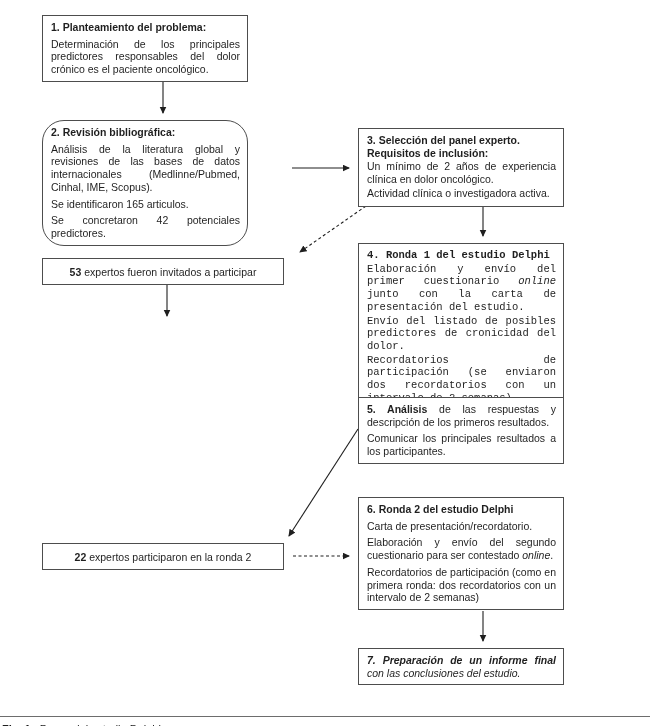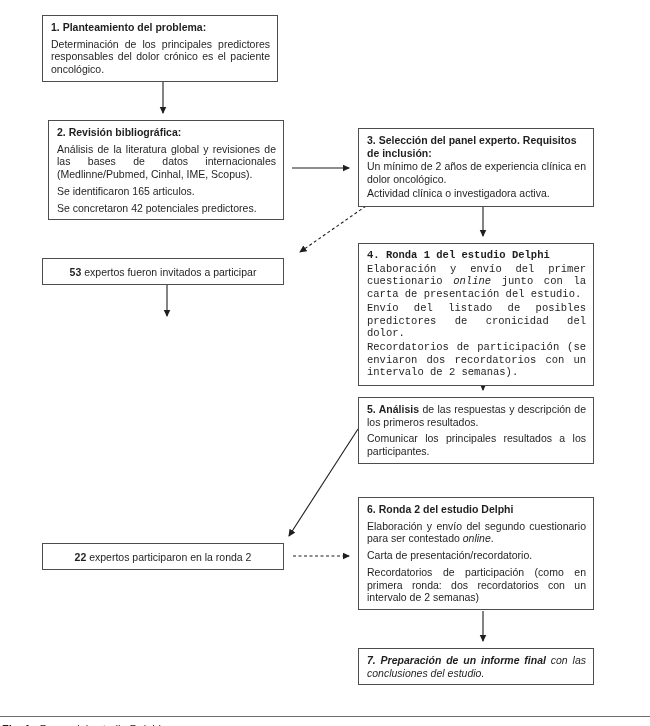--- a/index.html
+++ b/index.html
@@ -5,21 +5,21 @@
   html,body{margin:0;padding:0;background:#ffffff;}
   .canvas{
     position:relative;width:650px;height:726px;background:#ffffff;
     font-family:"Liberation Sans","DejaVu Sans",sans-serif;
     color:#1f1f1f;overflow:hidden;
   }
   svg.connectors{position:absolute;left:0;top:0;width:650px;height:726px;}
   svg.connectors line{stroke:#1f1f1f;stroke-width:1.1;}
   svg.connectors line.dash{stroke-dasharray:3 2.5;}
   .box{
-    position:absolute;width:236px;box-sizing:border-box;
+    position:absolute;width:206px;box-sizing:border-box;
     border:1.2px solid #4d4d4d;background:#ffffff;
     padding:5px 7px 5px 8px;
   }
   .box p{margin:0 0 4px 0;font-size:10.5px;line-height:1.21;text-align:justify;}
   .box p:last-child{margin-bottom:0;}
   .box p.ttl{font-weight:bold;text-align:left;}
   .box.tight p{margin-bottom:1px;}
   .smallbox{
     position:absolute;width:242px;height:27px;box-sizing:border-box;
     border:1.2px solid #4d4d4d;background:#ffffff;
@@ -55,21 +55,21 @@
     <line x1="358" y1="429" x2="289" y2="536" marker-end="url(#ah)"></line>
     <line class="dash" x1="293" y1="556" x2="349" y2="556" marker-end="url(#ah)"></line>
     <line x1="483" y1="611" x2="483" y2="641" marker-end="url(#ah)"></line>
   </svg>
 
   <div class="box" style="left:42px;top:15px;">
     <p class="ttl">1. Planteamiento del problema:</p>
     <p>Determinación de los principales predictores responsables del dolor crónico es el paciente oncológico.</p>
   </div>
 
-  <div class="box" style="left:48px;top:120px;">
+  <div class="box" style="left:42px;top:120px;border-radius:22px;">
     <p class="ttl">2. Revisión bibliográfica:</p>
     <p>Análisis de la literatura global y revisiones de las bases de datos internacionales (Medlinne/Pubmed, Cinhal, IME, Scopus).</p>
     <p>Se identificaron 165 articulos.</p>
     <p>Se concretaron 42 potenciales predictores.</p>
   </div>
 
   <div class="box tight" style="left:358px;top:128px;">
     <p class="ttl">3. Selección del panel experto. Requisitos de inclusión:</p>
     <p>Un mínimo de 2 años de experiencia clínica en dolor oncológico.</p>
     <p>Actividad clínica o investigadora activa.</p>
@@ -91,22 +91,22 @@
     <p><b>5. Análisis</b><span> de las respuestas y descripción de los primeros resultados.</span></p>
     <p>Comunicar los principales resultados a los participantes.</p>
   </div>
 
   <div class="smallbox" style="left:42px;top:543px;">
     <span><b>22</b><span> expertos participaron en la ronda 2</span></span>
   </div>
 
   <div class="box" style="left:358px;top:497px;">
     <p class="ttl">6. Ronda 2 del estudio Delphi</p>
+    <p>Carta de presentación/recordatorio.</p>
     <p><span>Elaboración y envío del segundo cuestionario para ser contestado </span><i class="onl">online</i><span>.</span></p>
-    <p>Carta de presentación/recordatorio.</p>
     <p>Recordatorios de participación (como en primera ronda: dos recordatorios con un intervalo de 2 semanas)</p>
   </div>
 
   <div class="box" style="left:358px;top:648px;font-style:italic;">
     <p><b>7. Preparación de un informe final</b><span> con las conclusiones del estudio.</span></p>
   </div>
 
   <div class="caption">
     <b>Fig. 1.</b><span>Pasos del estudio Delphi.</span>
   </div>

